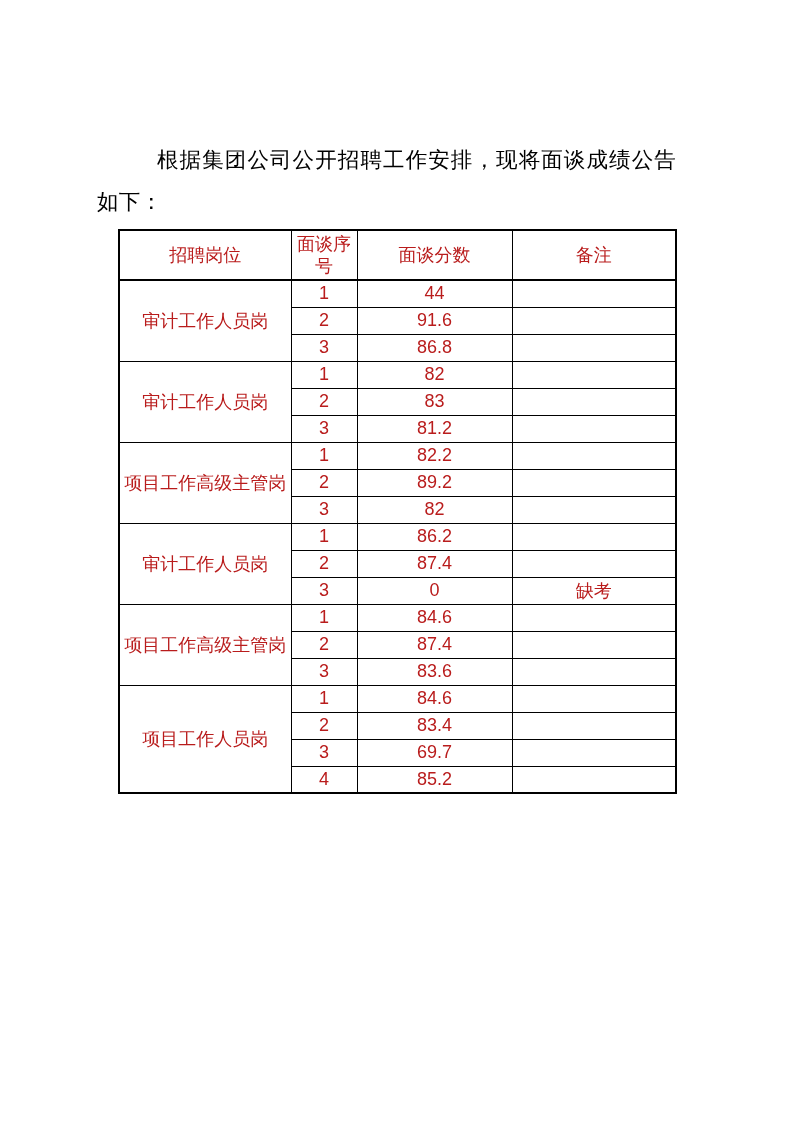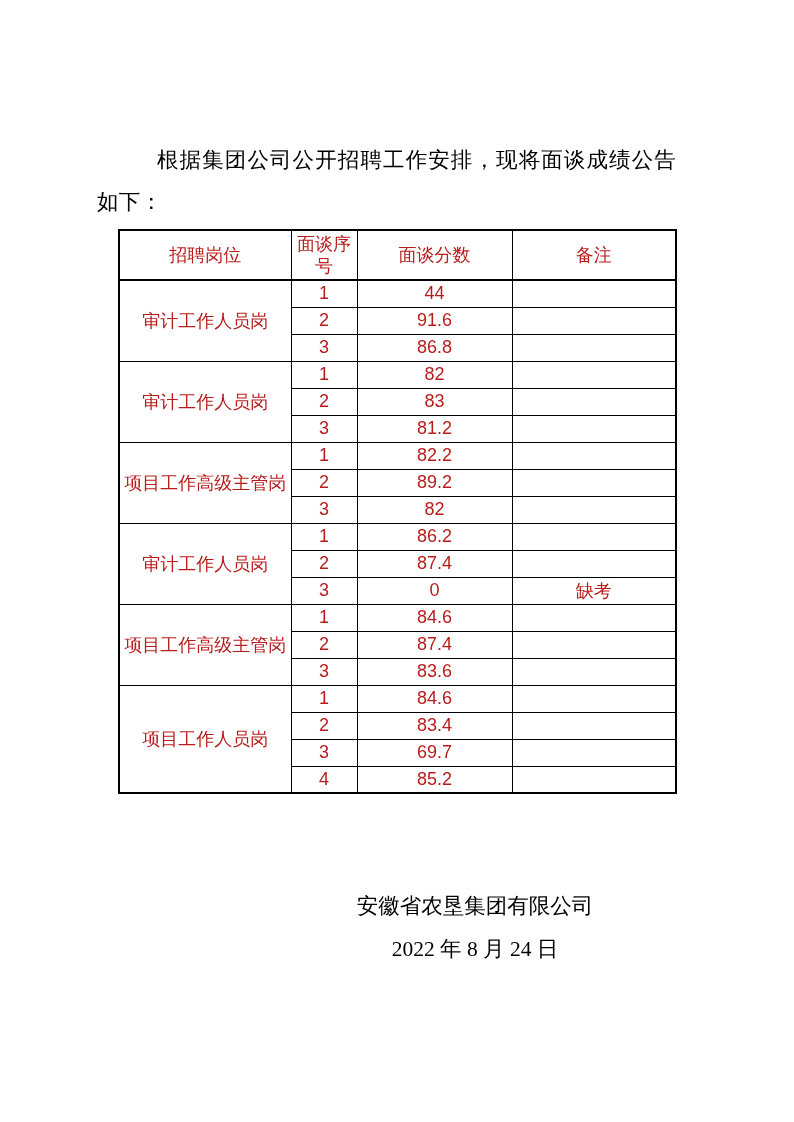--- a/index.html
+++ b/index.html
@@ -186,18 +186,14 @@
           <td></td>
         </tr>
         <tr>
           <td>4</td>
           <td>85.2</td>
           <td></td>
         </tr>
       </tbody>
     </table>
 
-  <div class="signature">
-    <div>安徽省农垦集团有限公司</div>
-    <div>2022 年 8 月 24 日</div>
-  </div>
 
 </div>
 
 </body></html>

